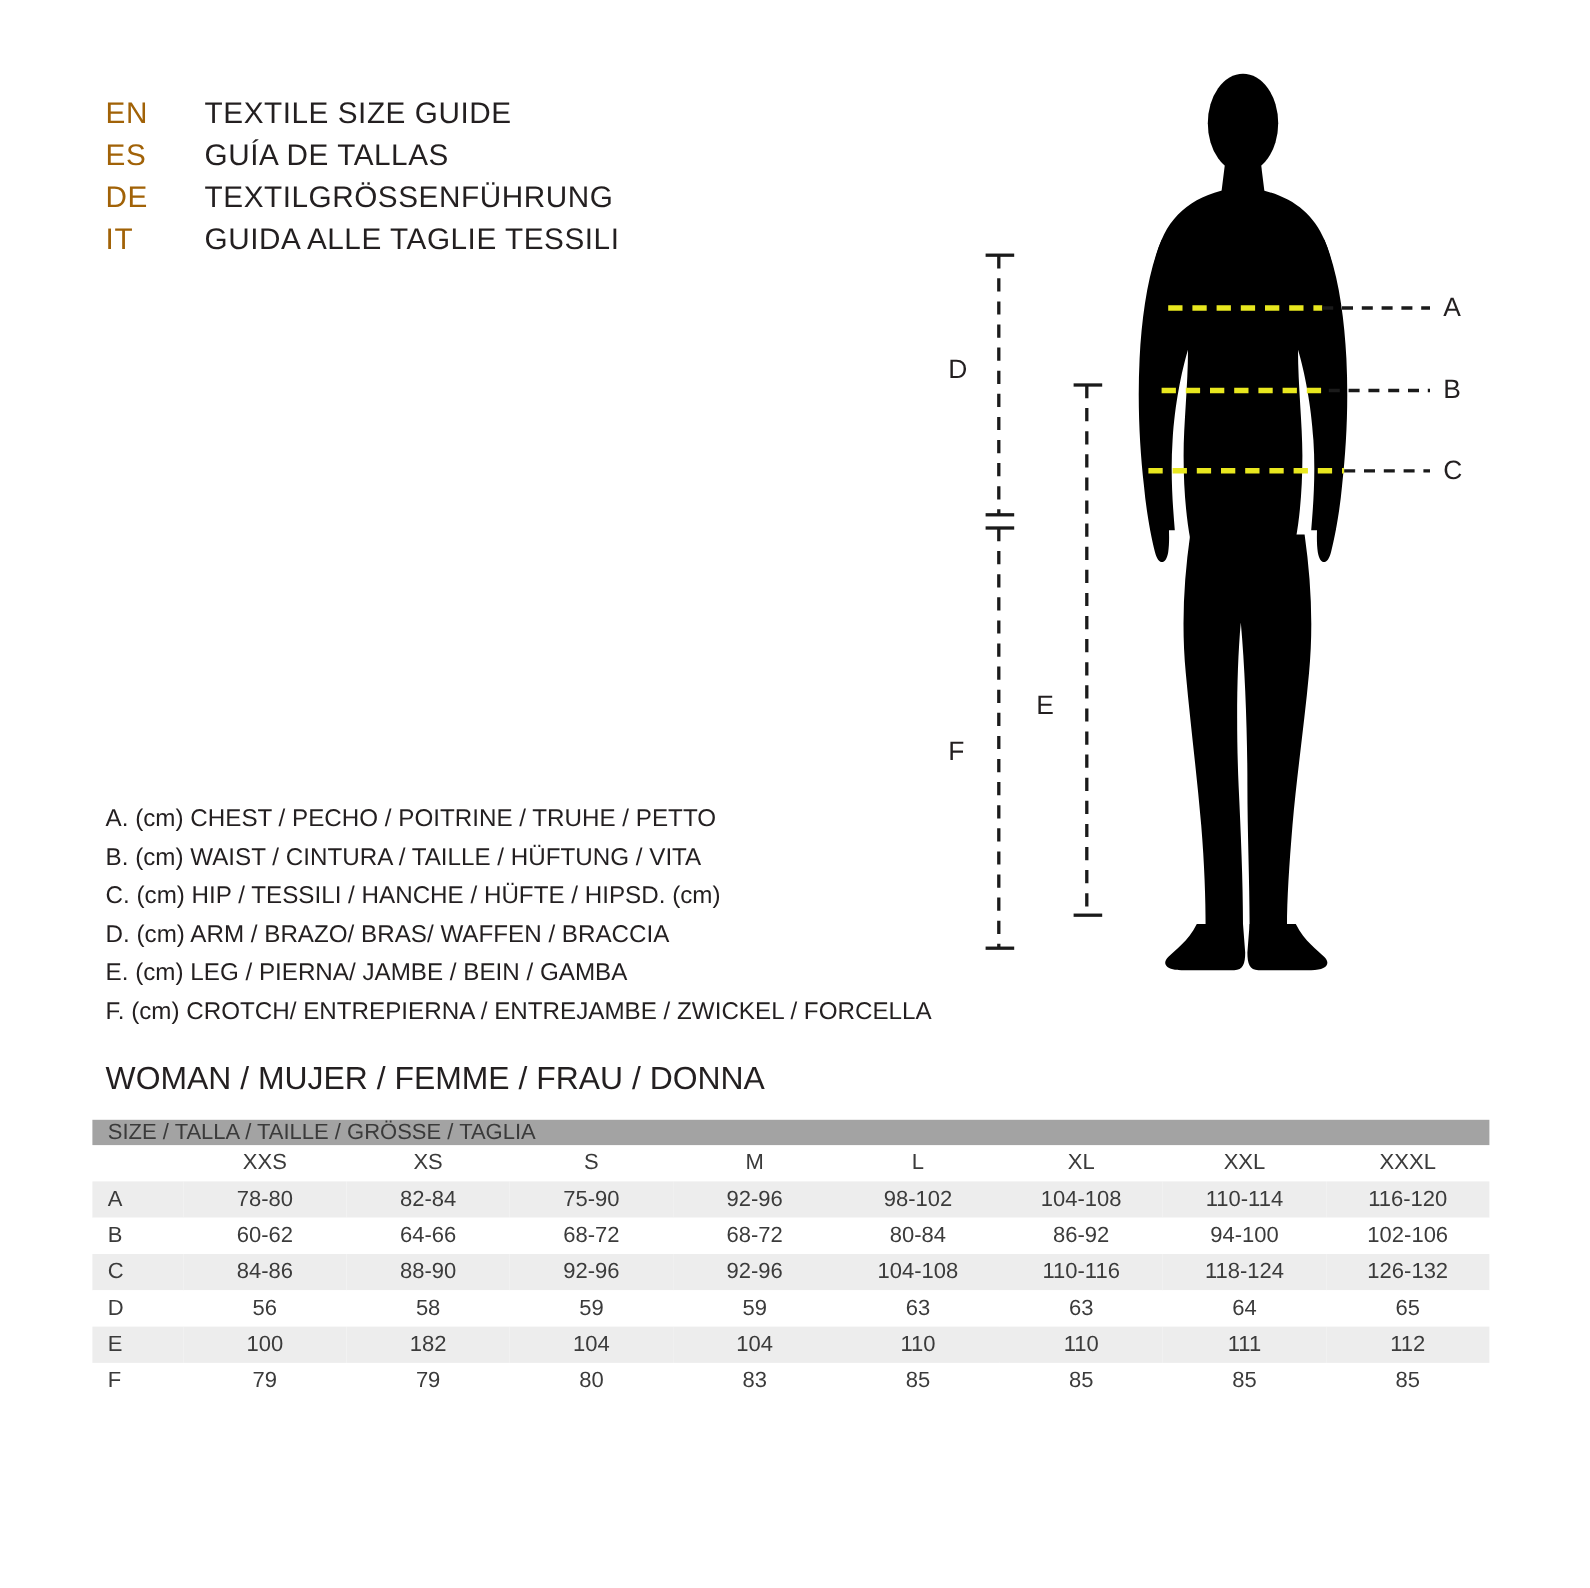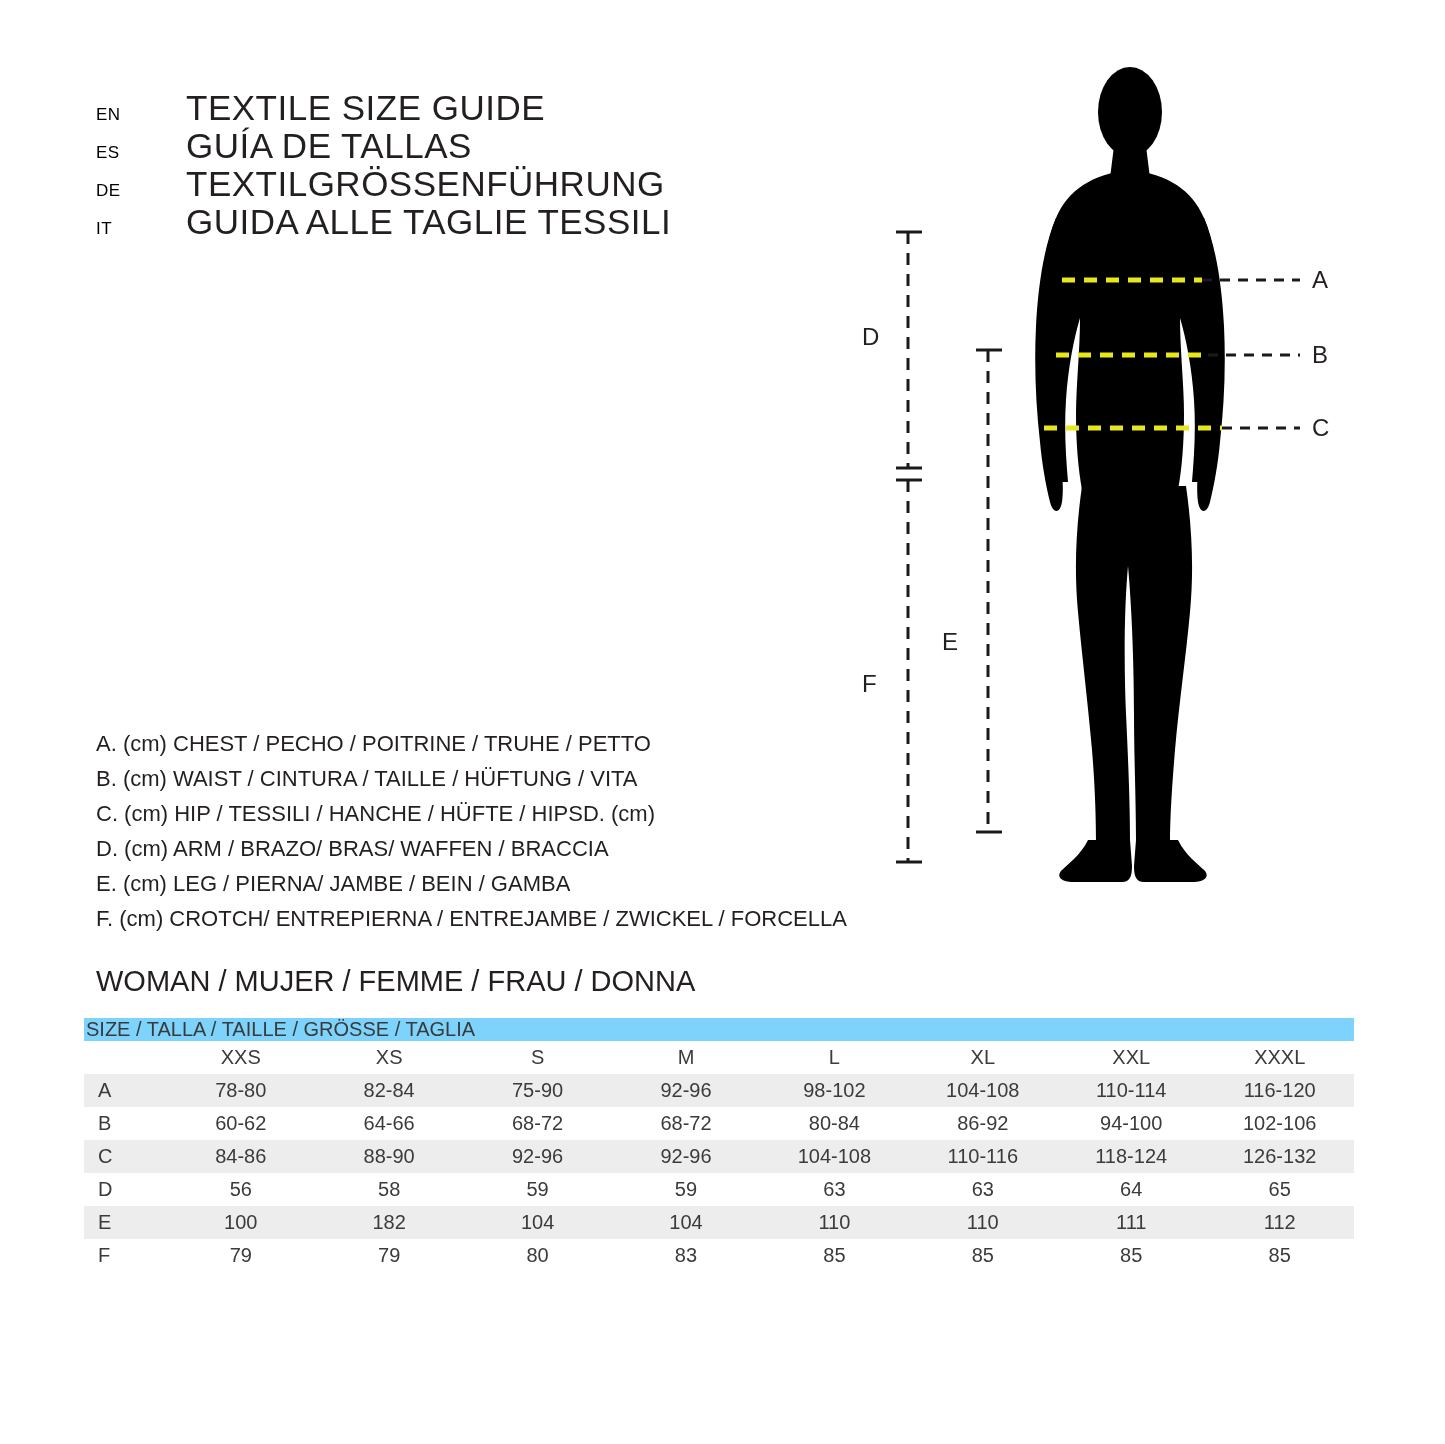--- a/index.html
+++ b/index.html
@@ -23,26 +23,26 @@
     top: 88px;
     width: 640px;
   }
   .title-row {
     display: flex;
     align-items: baseline;
     height: 38px;
   }
   .title-lang {
     width: 90px;
-    font-size: 17px;
+    font-size: 27px;
     letter-spacing: 0.5px;
-    color: #000000;
+    color: #a16207;
   }
   .title-text {
-    font-size: 35px;
+    font-size: 27px;
     letter-spacing: 0.5px;
     color: #231f20;
     white-space: nowrap;
   }
 
   
   #legend-block {
     position: absolute;
     left: 96px;
     top: 726px;
@@ -75,23 +75,23 @@
   }
   #size-table td, #size-table th {
     font-size: 20px;
     font-weight: normal;
     color: #3b3b3b;
     padding: 0;
     height: 33px;
     text-align: center;
   }
   #size-table .hdr-bar td {
-    background: #7dd3fc;
+    background: #a3a3a3;
     text-align: left;
-    padding-left: 2px;
+    padding-left: 14px;
     height: 21px;
     font-size: 20px;
     color: #3a3a3a;
   }
   #size-table tbody tr.shade td { background: #ededed; }
   #size-table tbody tr.plain td { background: #ffffff; }
   #size-table td.rowlabel {
     text-align: left;
     padding-left: 14px;
     width: 74px;

